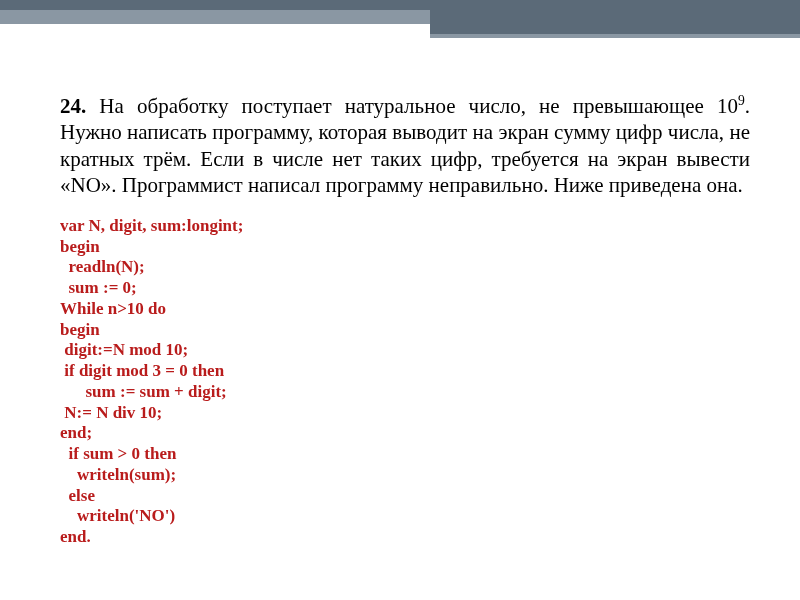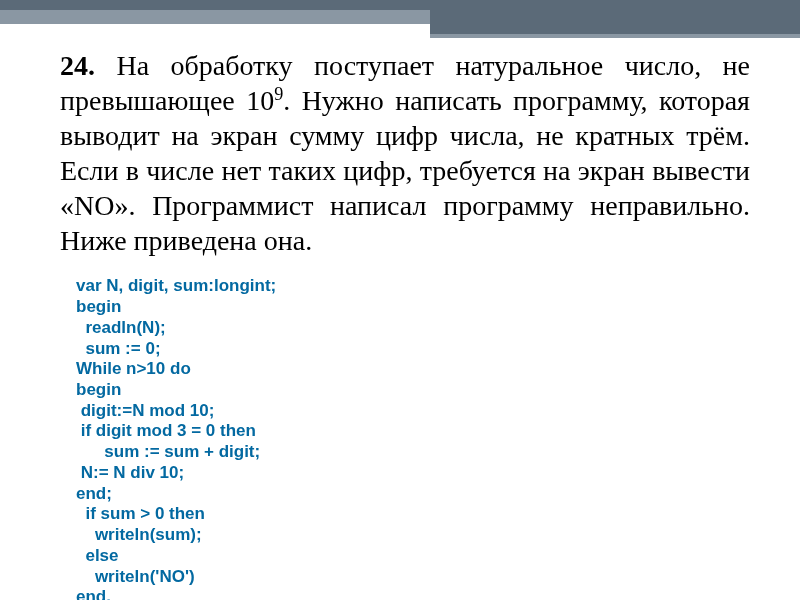--- a/index.html
+++ b/index.html
@@ -30,42 +30,42 @@
     background: #5b6a78;
     border-bottom: 4px solid #8a97a3;
   }
   .content {
     position: absolute;
     top: 48px;
     left: 60px;
     right: 50px;
   }
   .problem-text {
-    font-size: 28px;
+    font-size: 21px;
     line-height: 1.25;
     color: #000;
     text-align: justify;
     text-justify: inter-word;
     margin-bottom: 18px;
+    margin-top: 44px;
   }
   .problem-number {
     font-weight: bold;
   }
   .problem-text sup {
     font-size: 0.65em;
     vertical-align: super;
   }
   .code-block {
-    font-family: Liberation Sans, sans-serif;
+    font-family: Liberation Serif, serif;
     font-size: 17px;
     line-height: 1.22;
-    color: #0369a1;
+    color: #b91c1c;
     font-weight: bold;
     white-space: pre;
-    margin-left: 16px;
   }
 </style>
 </head>
 <body>
 
 <div class="top-bar"></div>
 <div class="top-bar-inner"></div>
 <div class="top-right-block"></div>
 
 <div class="content">

